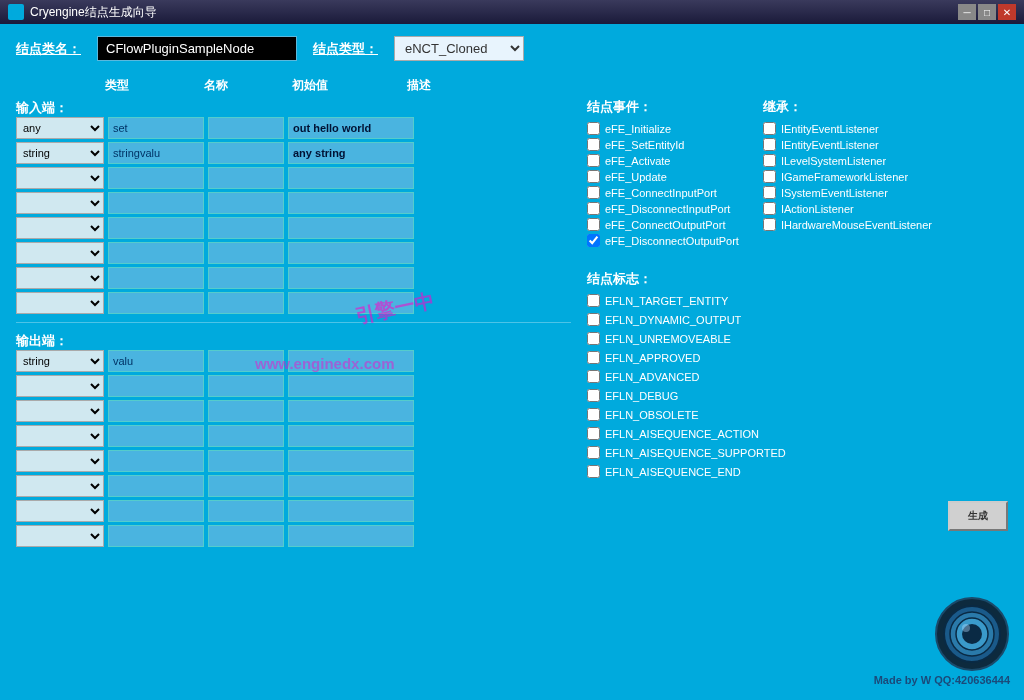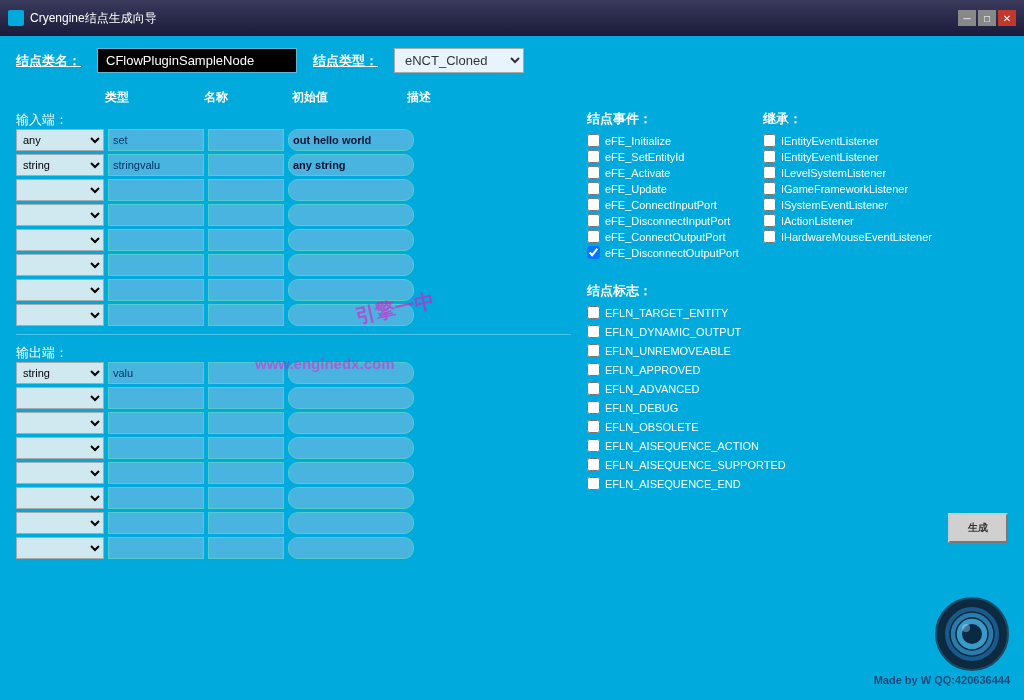--- a/index.html
+++ b/index.html
@@ -1,21 +1,21 @@
 <!DOCTYPE html>
 <html><head>
   <meta charset="utf-8">
   <style>
     * { box-sizing: border-box; margin: 0; padding: 0; font-family: 'Microsoft YaHei', Arial, sans-serif; }
     body { background: #00aadd; width: 1024px; height: 700px; overflow: hidden; position: relative; }
 
     .title-bar {
       background: #1a1a2e;
       background: linear-gradient(to bottom, #3a3a5c, #1a1a3a);
-      height: 36px;
+      height: 24px;
       display: flex;
       align-items: center;
       padding: 0 8px;
       justify-content: space-between;
     }
     .title-bar-left { display: flex; align-items: center; gap: 6px; color: white; font-size: 12px; }
     .title-icon { width: 16px; height: 16px; background: #00aadd; border-radius: 2px; display: flex; align-items: center; justify-content: center; }
     .title-controls { display: flex; gap: 2px; }
     .title-btn {
       width: 18px; height: 16px; background: #888; border: none; cursor: pointer;
@@ -41,36 +41,36 @@
       padding: 3px 6px; font-size: 13px; width: 130px; cursor: pointer;
     }
     .col-header {
       font-size: 12px; color: white; font-weight: bold; text-align: center;
     }
     .col-type { width: 90px; }
     .col-name { width: 100px; }
     .col-init { width: 80px; }
     .col-desc { width: 130px; }
 
-    .input-section-label { font-size: 13px; color: white; font-weight: normal; margin-bottom: 4px; }
+    .input-section-label { font-size: 13px; color: white; font-weight: bold; margin-bottom: 4px; }
 
     .row-group { display: flex; flex-direction: column; gap: 3px; }
     .input-row { display: flex; align-items: center; gap: 4px; }
 
     .type-select {
       width: 88px; height: 22px; background: #d0e8f0; border: 1px solid #aaa;
       font-size: 11px; cursor: pointer; padding: 1px 2px;
     }
     .text-input {
       background: #4ab4e0; border: 1px solid #5cc; color: #003366;
       height: 22px; font-size: 11px; padding: 1px 4px; outline: none;
     }
     .name-input { width: 96px; }
     .init-input { width: 76px; }
-    .desc-input { width: 126px; color: #003366; border-radius: 10px; }
+    .desc-input { width: 126px; color: #003366; }
     .desc-input.filled { background: #4ab4e0; color: #001133; font-weight: bold; }
 
     .divider-line {
       border: none; border-top: 1px solid rgba(255,255,255,0.3); margin: 8px 0;
     }
 
     .output-section { margin-top: 8px; }
     .panel-title { font-size: 13px; color: white; font-weight: bold; margin-bottom: 6px; }
 
     .checkbox-row { display: flex; align-items: center; gap: 5px; margin-bottom: 3px; }

